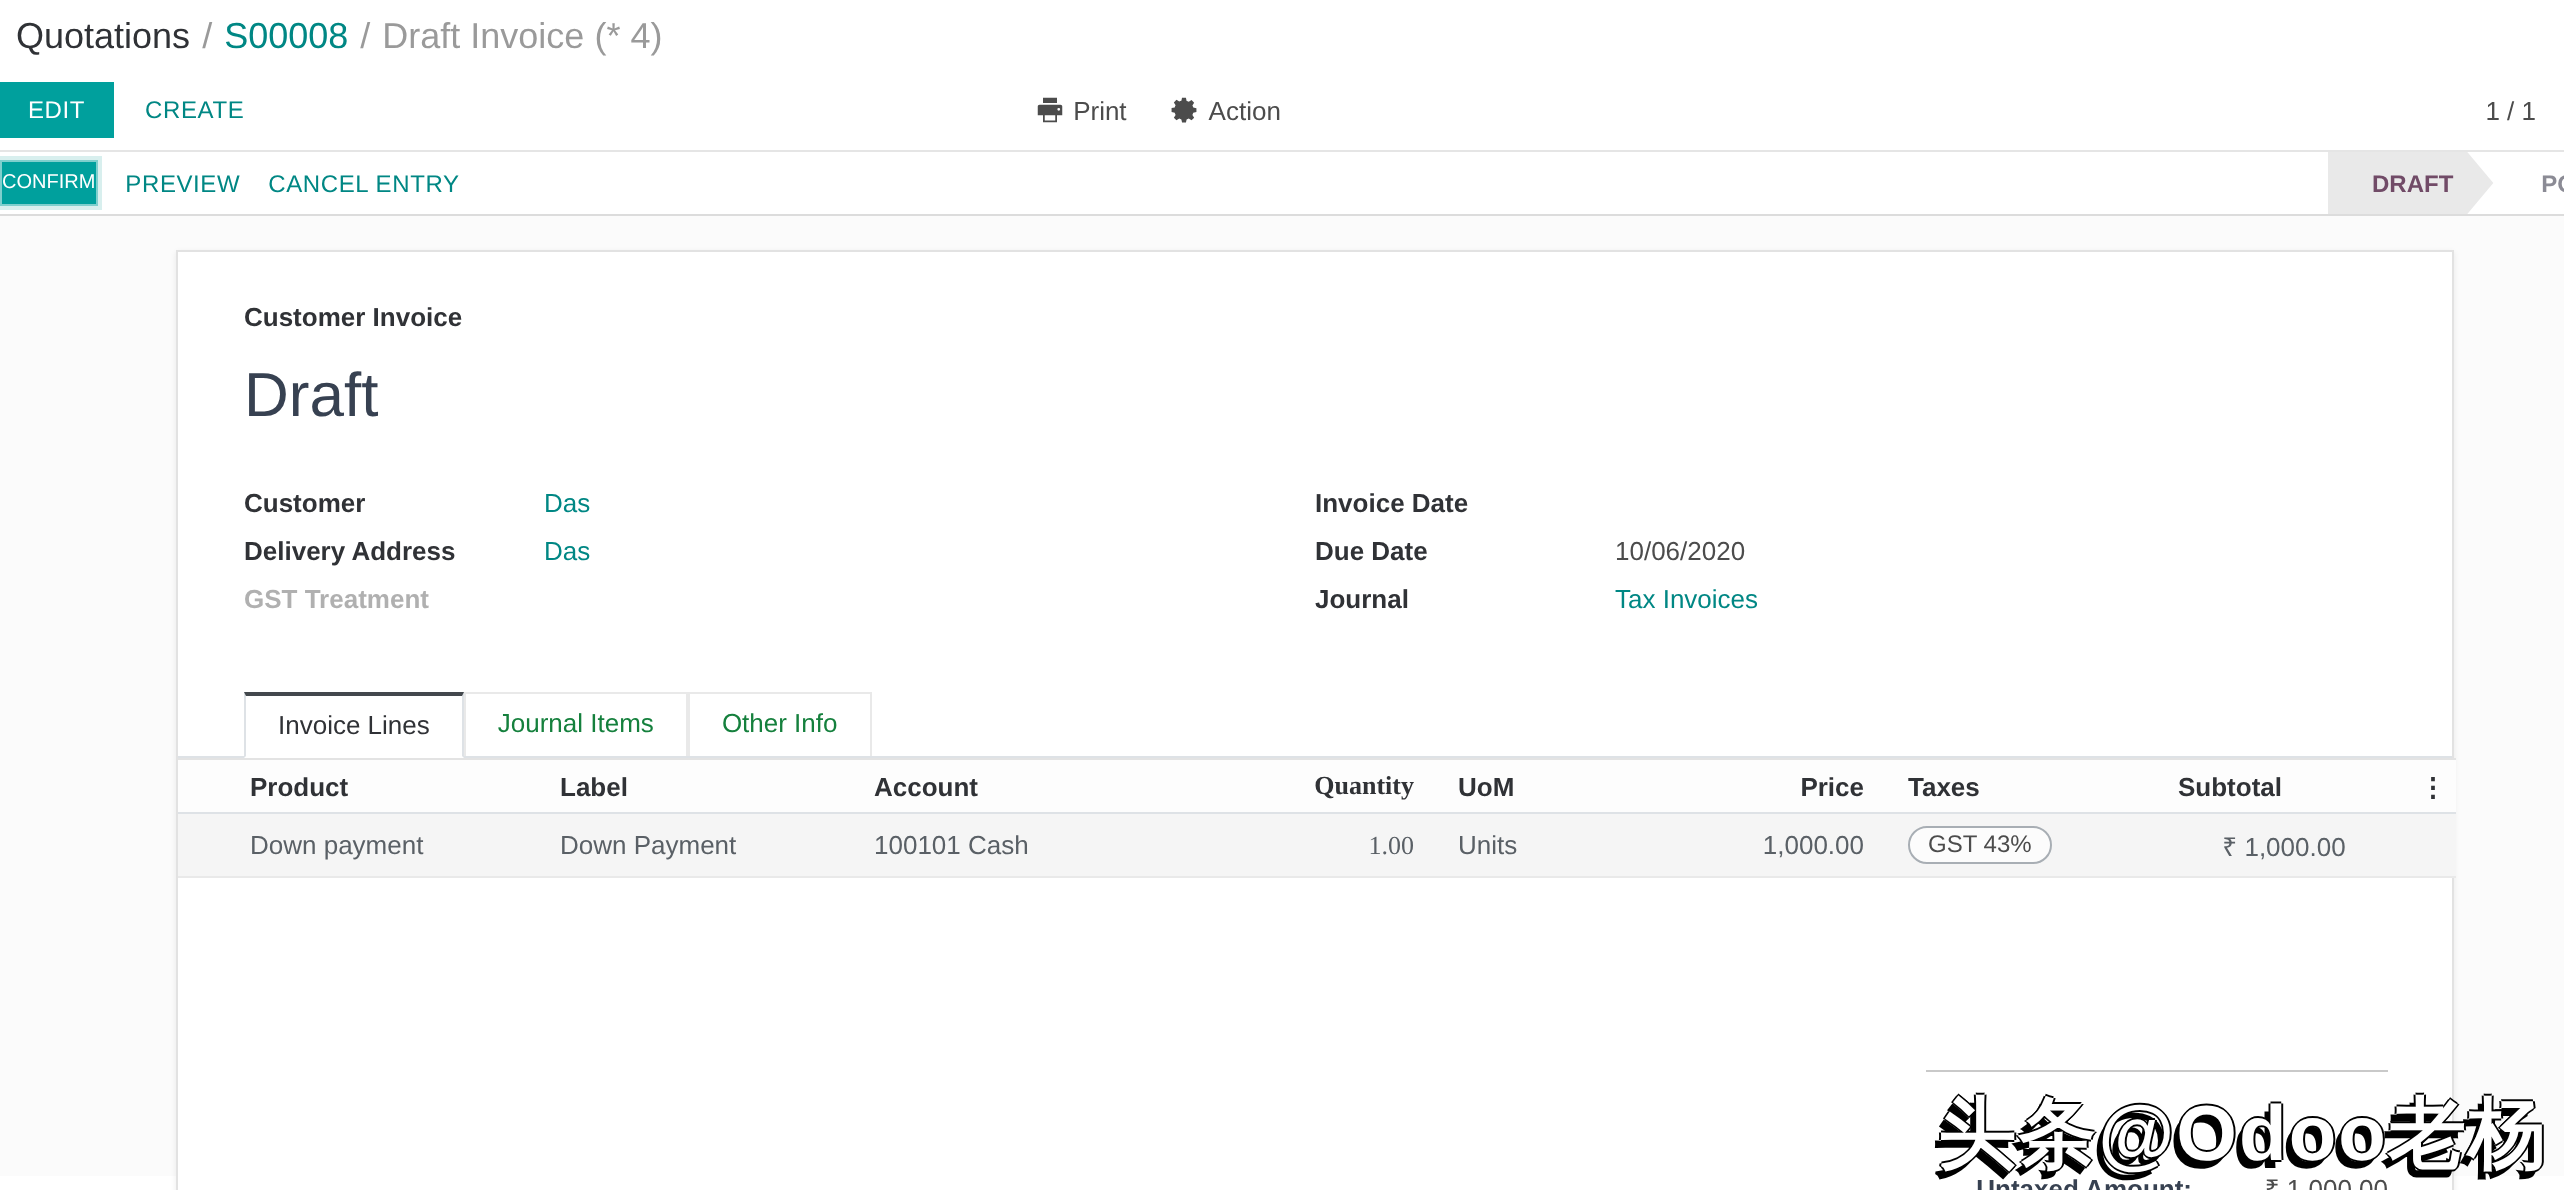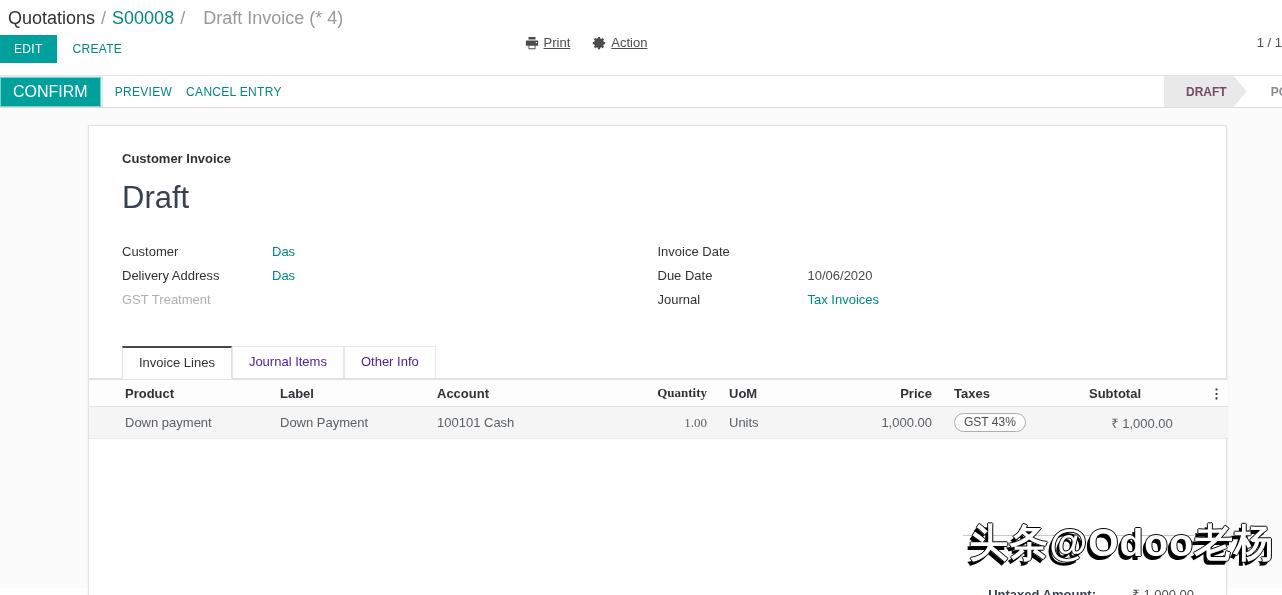--- a/index.html
+++ b/index.html
@@ -3,67 +3,67 @@
 <meta charset="utf-8">
 <style>
   * { margin:0; padding:0; box-sizing:border-box; }
   html,body { width:1282px; height:595px; overflow:hidden; background:#fff;
               font-family:"Liberation Sans", sans-serif; font-size:13px; color:#4c4c4c; }
 
   
   .breadcrumb-bar { padding:8px 10px 6px 8px; font-size:18px; color:#4c4c4c; background:#fff; }
   .breadcrumb-bar a { color:#008784; text-decoration:none; cursor:pointer; }
   .crumb-sep { color:#9a9a9a; margin:0 6px; }
-  .crumb-last { color:#9a9a9a;margin-left:12px; }
+  .crumb-last { color:#9a9a9a; }
   .crumb-first { color:#303236; }
 
   
-  .toolbar { display:flex; align-items:flex-start; height:40px; background:#fff; }
+  .toolbar { display:flex; align-items:center; height:40px; background:#fff; padding-right:14px; }
   .toolbar-left { flex:1; display:flex; align-items:center; gap:16px; }
-  .toolbar-center { display:flex; align-items:center; gap:22px; margin-right:110px;text-decoration:underline; }
+  .toolbar-center { display:flex; align-items:center; gap:22px; margin-right:110px; }
   .toolbar-right { flex:1; display:flex; justify-content:flex-end; align-items:center; }
   .btn-primary { background:#00A09D; color:#fff; border:1px solid #00A09D; padding:6px 13px;
                  font-size:12px; letter-spacing:.3px; cursor:pointer; }
   .btn-link { background:none; border:none; color:#008784; font-size:12px; letter-spacing:.3px; cursor:pointer; }
   .menu-btn { display:inline-flex; align-items:center; gap:5px; color:#4c4c4c; font-size:13px; cursor:pointer; }
   .menu-btn svg { display:block; }
   .pager { font-size:13px; color:#4c4c4c; }
 
   
   .statusbar { position:relative; display:flex; align-items:center; height:33px; background:#fff;
                border-top:1px solid #e5e5e5; border-bottom:1px solid #dcdcdc; overflow:hidden; }
   .statusbar-left { display:flex; align-items:center; gap:14px; }
   .btn-confirm { background:#00A09D; color:#fff; border:1px solid #7fcfcd; outline:2px solid #d8efee;
-                 padding:5px 12px; font-size:16px; cursor:pointer;text-align:right; }
+                 padding:5px 0; font-size:10px; cursor:pointer;text-align:right; }
   .status-steps { position:absolute; right:-58px; top:0; height:100%; display:flex; align-items:stretch; }
   .status-step { position:relative; display:flex; align-items:center; padding:0 20px 0 22px;
                  font-size:12px; font-weight:bold; cursor:pointer; }
   .status-step.active { background:#e9e9e9; color:#714b67;
                  clip-path:polygon(0 0, calc(100% - 13px) 0, 100% 50%, calc(100% - 13px) 100%, 0 100%); }
   .status-step.future { background:#fff; color:#8b8b95; padding-left:24px; }
 
   
   .content { position:relative; height:calc(595px - 115px); background:#fbfbfb; }
   .sheet { position:absolute; left:88px; top:17px; width:1139px; height:560px; background:#fff;
            border:1px solid #e2e2e2; box-shadow:0 1px 3px rgba(0,0,0,.08); padding-top:25px; }
   .sheet-pad { padding-left:33px; padding-right:33px; }
   .doc-type { font-size:13px; font-weight:bold; color:#303236; }
   .doc-title { font-size:31px; font-weight:400; color:#374151; margin-top:14px; margin-bottom:28px; }
 
   .fields { display:flex; }
   .fields-col { width:540px; }
   .field-row { display:flex; min-height:24px; align-items:baseline; }
-  .field-label { width:150px; font-weight:normal; color:#303236; font-size:13px; }
+  .field-label { width:150px; font-weight:bold; color:#303236; font-size:13px; }
   .field-label.muted { color:#b0b0b0; }
   .field-value { font-size:13px; color:#4c4c4c; }
   .field-value a { color:#008784; text-decoration:none; cursor:pointer; }
 
   
   .tabbar { margin-top:30px; border-bottom:1px solid #dee2e6; padding-left:33px; display:flex; }
-  .tab { padding:7px 16px 8px; font-size:13px; color:#4c1d95; border:1px solid transparent; cursor:pointer; background:#fff; }
+  .tab { padding:7px 16px 8px; font-size:13px; color:#15803d; border:1px solid transparent; cursor:pointer; background:#fff; }
   .tab.active { color:#303236; border:1px solid #dee2e6; border-top:2px solid #43484d; border-bottom-color:#fff; margin-bottom:-1px; }
   .tab.inactive { border:1px solid #e9e9e9; border-bottom:none; }
 
   
   table.lines { width:100%; border-collapse:collapse; table-layout:fixed; }
   table.lines th { font-weight:bold; color:#303236; font-size:13px; text-align:left;
                    padding:5px 0; border-top:1px solid #e3e3e3; border-bottom:1px solid #dee2e6; background:#fdfdfd; }
   table.lines td { font-size:13px; color:#5a6066; padding:6px 0; border-bottom:1px solid #e9e9e9; background:#f5f5f5; }
   .col-product { width:191px; padding-left:36px !important; }
   .col-label   { width:157px;margin-top:34px; }
@@ -78,21 +78,21 @@
                font-size:12px; color:#4c4c4c; background:#fcfcfc; }
 
   
   .totals-wrap { margin-top:96px; display:flex; justify-content:flex-end; padding-right:32px; }
   .totals { width:231px; border-top:1px solid #c9c9c9; padding-top:6px; }
   .totals-row { display:flex; justify-content:flex-end; align-items:baseline; height:23px;margin-top:43px; }
   .totals-label { font-weight:bold; color:#374151; font-size:13px; margin-right:18px; }
   .totals-value { font-size:13px; color:#4c4c4c; min-width:80px; text-align:right; }
 
   
-  .watermark { position:absolute; right:8px; top:408px; font-size:39px; font-weight:bold; color:#fff;
+  .watermark { position:absolute; right:8px; top:432px; font-size:39px; font-weight:bold; color:#fff;
                letter-spacing:1px; white-space:nowrap; pointer-events:none; z-index:5;
                text-shadow:-1px 0 #000, 1px 0 #000, 0 -1px #000, 0 1px #000, -3px 4px 0 #000; }
 </style>
 </head>
 <body>
 
 <div class="breadcrumb-bar">
   <span class="crumb-first">Quotations</span><span class="crumb-sep">/</span><a>S00008</a><span class="crumb-sep">/</span><span class="crumb-last">Draft Invoice (* 4)</span>
 </div>
 

